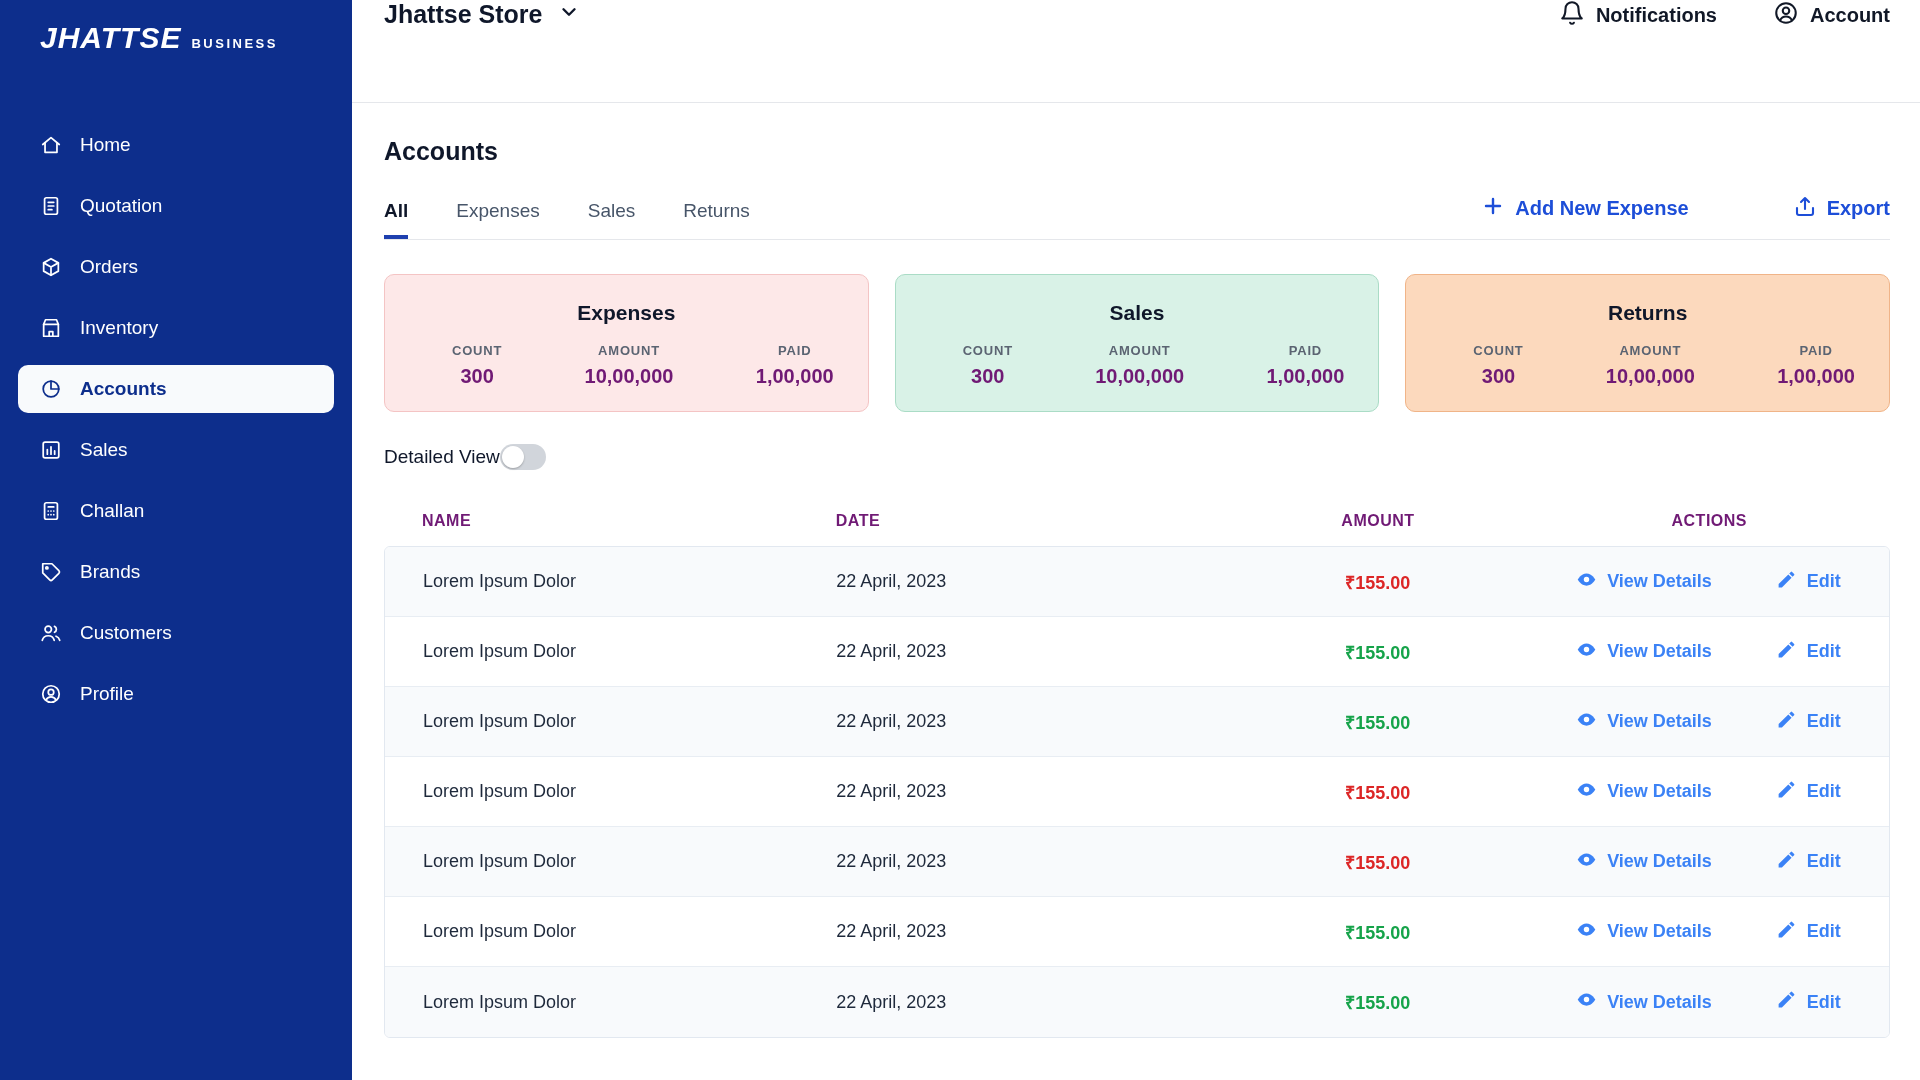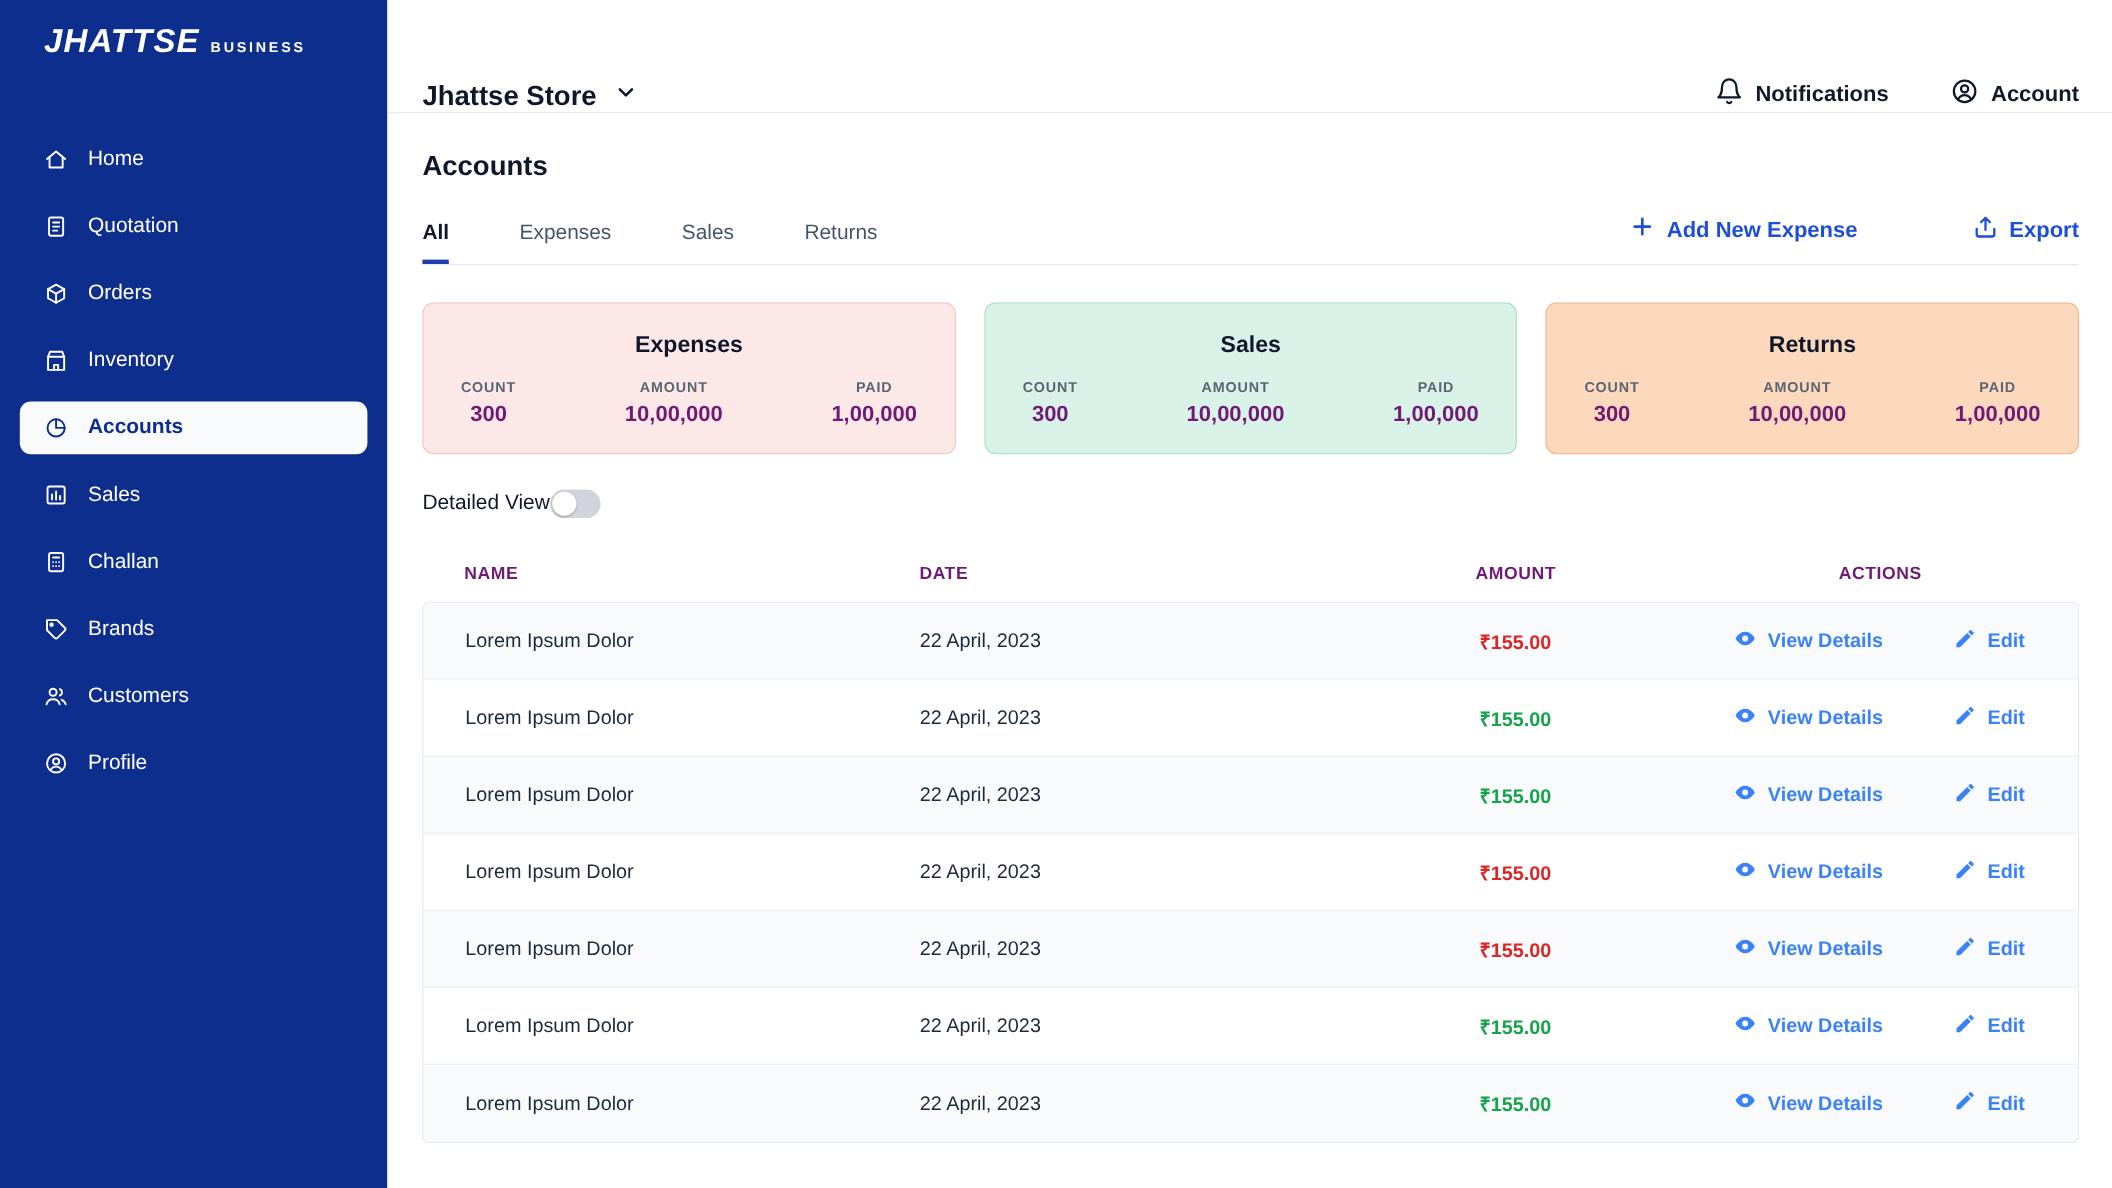--- a/index.html
+++ b/index.html
@@ -26,48 +26,48 @@
     font-size:19px; font-weight:500; cursor:pointer; color:#ffffff;
   }
   .nav-item.active { background:#f8fafc; color:#0d2e8c; font-weight:700; }
   .nav-icon { width:22px; height:22px; display:flex; align-items:center; }
   .nav-icon svg { width:22px; height:22px; }
 
   
   .main { flex:1; display:flex; flex-direction:column; min-width:0; }
   .topbar {
     height:103px; flex-shrink:0; border-bottom:1px solid #e5e7eb;
-    display:flex; align-items:flex-end; justify-content:space-between;
+    display:flex; align-items:flex-start; justify-content:space-between;
     padding:0 30px 0 32px;
   }
   .store-select { display:flex; align-items:center; gap:16px; font-size:25px; font-weight:700; cursor:pointer; color:#0f172a; }
   .topbar-right { display:flex; align-items:center; gap:56px; }
   .topbar-btn { display:flex; align-items:center; gap:11px; font-size:20px; font-weight:600; color:#111827; cursor:pointer; }
   .topbar-btn svg { width:26px; height:26px; }
 
   .content { padding:24px 30px 0 32px; }
   .page-title { font-size:25px; font-weight:700; margin:10px 0 0 0; color:#0f172a; }
 
   
   .tabs-row { margin-top:28px; border-bottom:1px solid #e5e7eb; display:flex; justify-content:space-between; align-items:flex-end; }
-  .tabs { display:flex; gap:64px; }
+  .tabs { display:flex; gap:48px; }
   .tab { font-size:19px; color:#475569; padding-bottom:17px; cursor:pointer; }
   .tab.active { color:#0f172a; font-weight:700; border-bottom:4px solid #1e40af; padding-bottom:13px; }
   .tab-actions { display:flex; align-items:center; gap:104px; padding-bottom:16px; }
   .link-btn { display:flex; align-items:center; gap:10px; color:#1d4ed8; font-size:20px; font-weight:700; cursor:pointer; }
   .link-btn svg { width:24px; height:24px; }
 
   
   .cards { display:flex; gap:26px; margin-top:34px; }
   .card { flex:1; height:138px; border-radius:10px; border:1px solid transparent; padding:26px 34px 0; }
   .card-expenses { background:#fde8e8; border-color:#f4c4c4; }
   .card-sales    { background:#d9f2e7; border-color:#aadcc6; }
   .card-returns  { background:#fcd9bd; border-color:#f0b488; }
   .card-title { text-align:center; font-size:21px; font-weight:700; color:#0f172a; }
-  .card-stats { display:flex; justify-content:space-between; margin-top:18px; }
+  .card-stats { display:flex; justify-content:space-between; margin-top:18px;margin-left:33px; }
   .stat { text-align:center; }
   .stat-label { font-size:13px; font-weight:600; letter-spacing:.8px; color:#5b6472; }
   .stat-value { font-size:20px; font-weight:700; margin-top:7px; color:#701a75; }
 
   
   .detail-row { display:flex; align-items:center; gap:0; margin-top:32px; font-size:19px; color:#0f172a; }
   .toggle { width:46px; height:26px; border-radius:13px; background:#d1d5db; position:relative; cursor:pointer; }
   .knob { width:22px; height:22px; border-radius:50%; background:#ffffff; position:absolute; top:2px; left:2px; box-shadow:0 1px 2px rgba(0,0,0,.25); }
 
   

